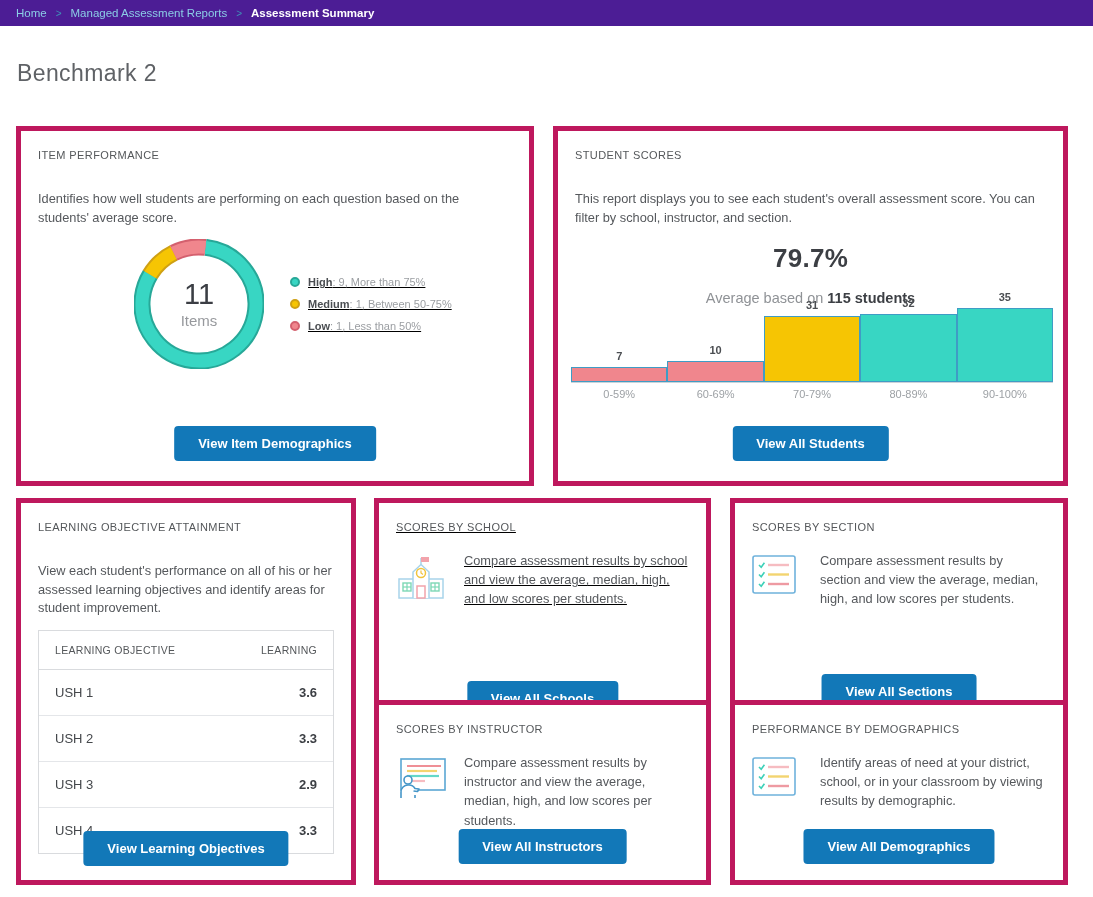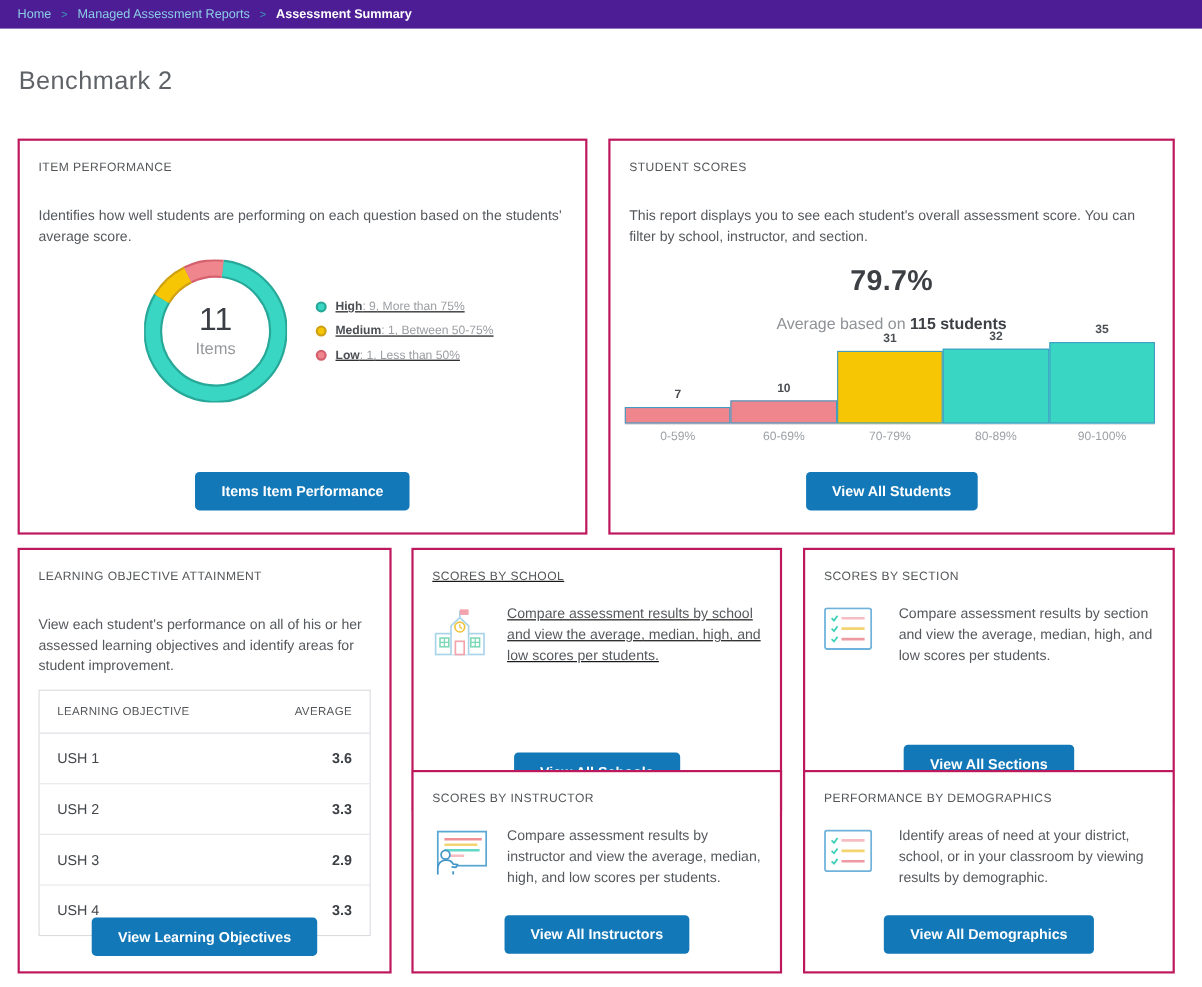--- a/index.html
+++ b/index.html
@@ -9,21 +9,21 @@
   .topbar { position:absolute; top:0; left:0; width:1093px; height:26px; background:#4c1d95;
             display:flex; align-items:center; padding:0 16px; gap:9px; }
   .crumb { color:#8bcde6; font-size:11.5px; cursor:pointer; }
   .crumb.active { color:#ffffff; font-weight:bold; }
   .sep { color:#3e93b8; font-size:10px; }
 
   
   .page-title { position:absolute; top:60px; left:17px; font-size:23px; color:#5f6266; letter-spacing:0.4px; }
 
   
-  .card { position:absolute; background:#fff; border:2px solid #be185d; padding:18px 17px; }
+  .card { position:absolute; background:#fff; border:5px solid #be185d; padding:18px 17px; }
   .card-title { font-size:11px; color:#54575a; letter-spacing:0.4px; }
   .card-desc { font-size:12.8px; color:#55585c; line-height:1.45; margin-top:29px; }
 
   #card-item-performance { left:16px; top:126px; width:518px; height:360px; }
   #card-student-scores   { left:553px; top:126px; width:515px; height:360px; }
   #card-learning-obj     { left:16px; top:498px; width:340px; height:387px; }
   #card-school           { left:374px; top:498px; width:337px; height:239px;text-decoration:underline; }
   #card-section          { left:730px; top:498px; width:338px; height:232px; }
   #card-instructor       { left:374px; top:700px; width:337px; height:185px; }
   #card-demographics     { left:730px; top:700px; width:338px; height:185px; }
@@ -111,21 +111,21 @@
         <div class="legend-row">
           <span class="legend-dot" style="background: rgb(246, 197, 3); border-color: rgb(207, 160, 19);"></span>
           <span><span class="legend-name">Medium</span><span class="legend-rest">: 1, Between 50-75%</span></span>
         </div>
         <div class="legend-row">
           <span class="legend-dot" style="background: rgb(240, 134, 141); border-color: rgb(212, 96, 110);"></span>
           <span><span class="legend-name">Low</span><span class="legend-rest">: 1, Less than 50%</span></span>
         </div>
       </div>
   </div>
-  <button class="btn">Items Item Performance</button>
+  <button class="btn">View Item Demographics</button>
 </div>
 
 <div class="card" id="card-student-scores">
   <div class="card-title">STUDENT SCORES</div>
   <div class="card-desc">This report displays you to see each student's overall assessment score. You can filter by school, instructor, and section.</div>
   <div class="big-average">79.7%</div>
   <div class="avg-caption">
     <span>Average based on </span><b>115 students</b>
   </div>
   <div class="hist" id="hist">
@@ -157,21 +157,21 @@
     </div>
   <button class="btn">View All Students</button>
 </div>
 
 <div class="card" id="card-learning-obj">
   <div class="card-title">LEARNING OBJECTIVE ATTAINMENT</div>
   <div class="card-desc">View each student's performance on all of his or her assessed learning objectives and identify areas for student improvement.</div>
   <div class="lo-table">
     <div class="lo-head">
       <span>LEARNING OBJECTIVE</span>
-      <span>AVERAGE</span>
+      <span>LEARNING</span>
     </div>
     <div id="lo-rows">
         <div class="lo-row">
           <span>USH 1</span>
           <span class="lo-avg">3.6</span>
         </div>
         <div class="lo-row">
           <span>USH 2</span>
           <span class="lo-avg">3.3</span>
         </div>

